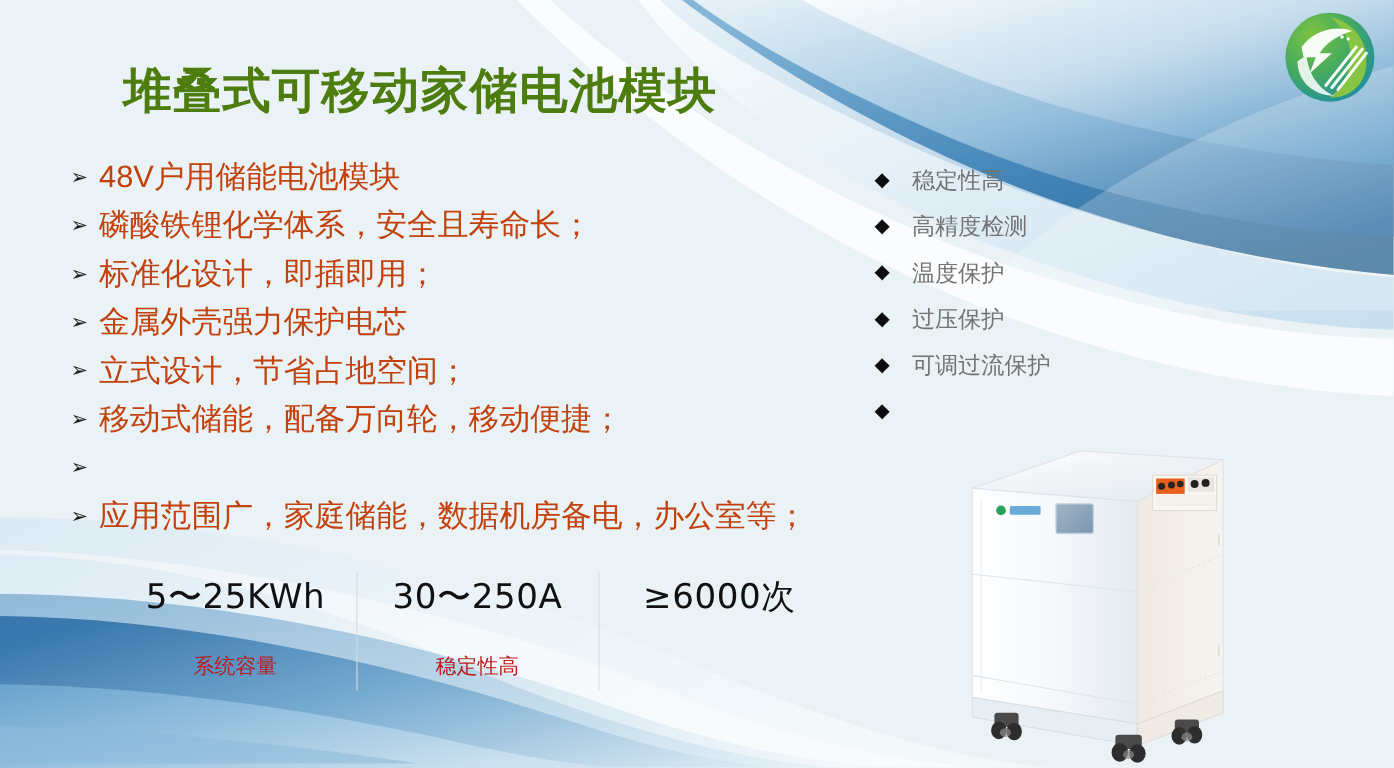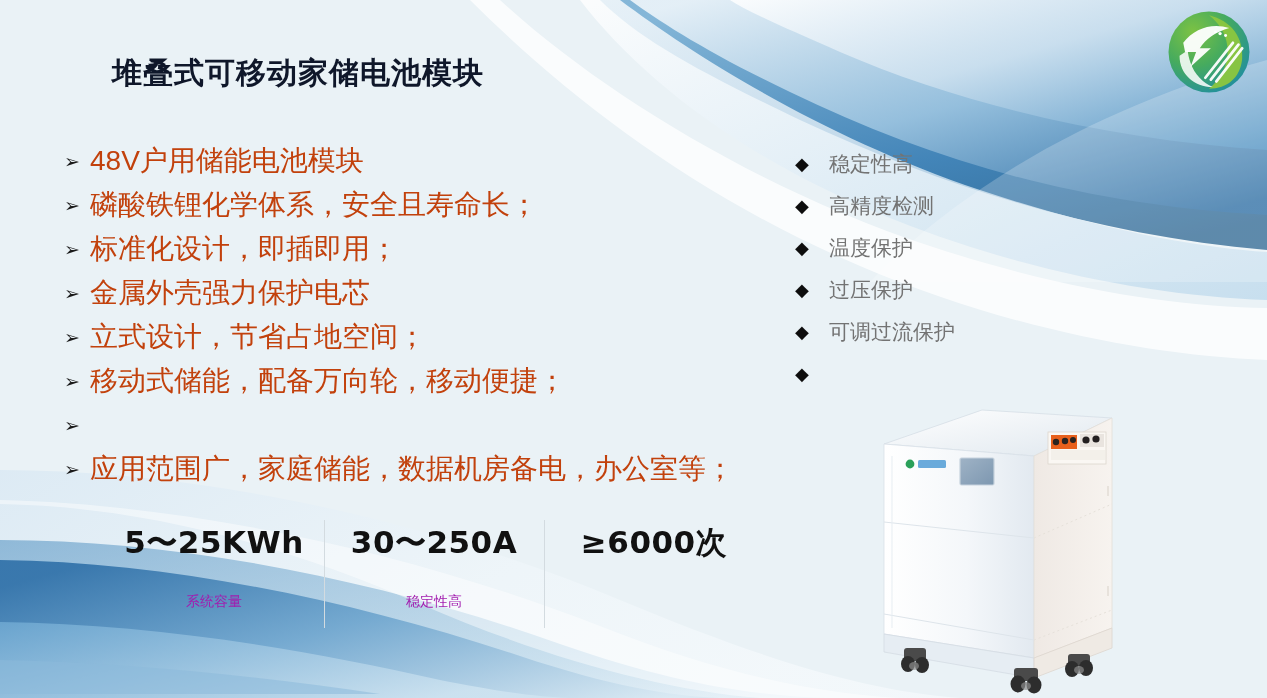--- a/index.html
+++ b/index.html
@@ -13,21 +13,21 @@
 
   
   .bg-svg{position:absolute;inset:0;width:1267px;height:698px;}
 
   
   .logo{position:absolute;left:1163px;top:6px;width:92px;height:92px;}
 
   
   .title{
     position:absolute;left:112px;top:53px;
-    font-size:30px;font-weight:700;color:#0f172a;
+    font-size:44px;font-weight:700;color:#4d7c0f;
     letter-spacing:1px;white-space:nowrap;
     font-family:"DejaVu Sans","Liberation Sans",sans-serif;
   }
 
   
   .left-list{position:absolute;left:64px;top:146px;width:620px;}
   .li{display:flex;align-items:flex-start;height:44px;}
   .li .mark{
     width:26px;flex:0 0 26px;font-size:19px;color:#1a1a1a;line-height:30px;
     font-family:"DejaVu Sans",sans-serif;
@@ -50,26 +50,26 @@
   }
 
   
   .stats{position:absolute;left:104px;top:512px;width:660px;height:110px;display:flex;}
   .stat{flex:1;position:relative;text-align:center;}
   .stat + .stat::before{
     content:"";position:absolute;left:0;top:8px;bottom:-6px;width:1px;
     background:#d3dbe0;
   }
   .stat .val{
-    font-size:31px;font-weight:700;color:#111;letter-spacing:.5px;
+    font-size:31px;font-weight:400;color:#111;letter-spacing:.5px;
     font-family:"DejaVu Sans","Liberation Sans",sans-serif;
     margin-top:10px;white-space:nowrap;
   }
   .stat .lab{
-    font-size:14px;color:#a21caf;margin-top:29px;white-space:nowrap;
+    font-size:19px;color:#b91c1c;margin-top:29px;white-space:nowrap;
     font-family:"DejaVu Sans","Liberation Sans",sans-serif;
   }
 
   
   .product{position:absolute;left:862px;top:396px;width:270px;height:300px;}
 </style>
 </head>
 <body>
 
 <div class="slide">

